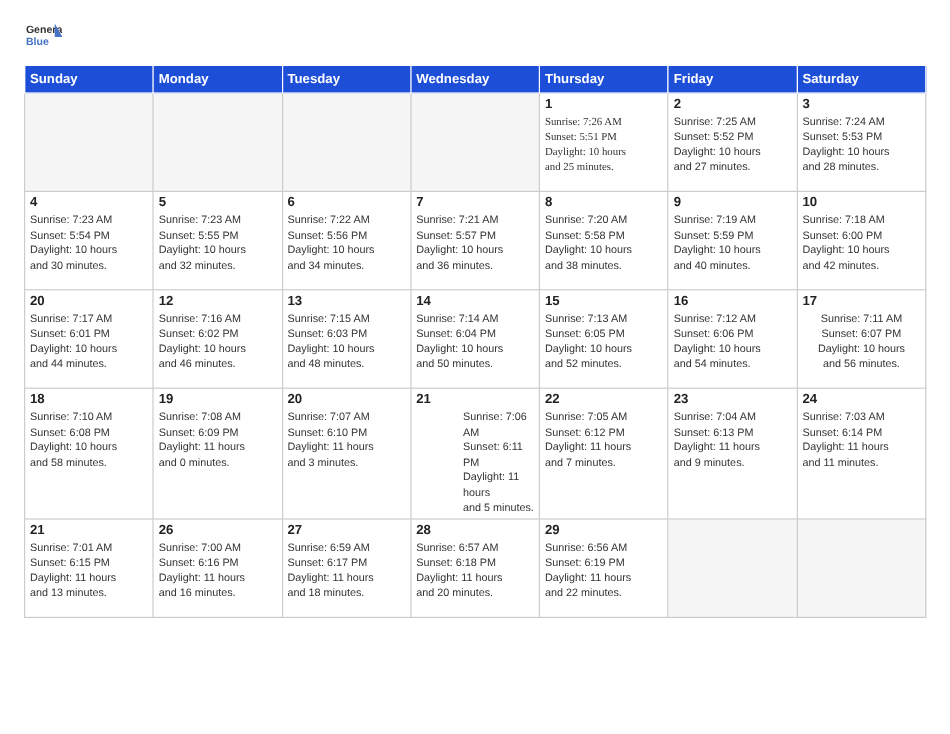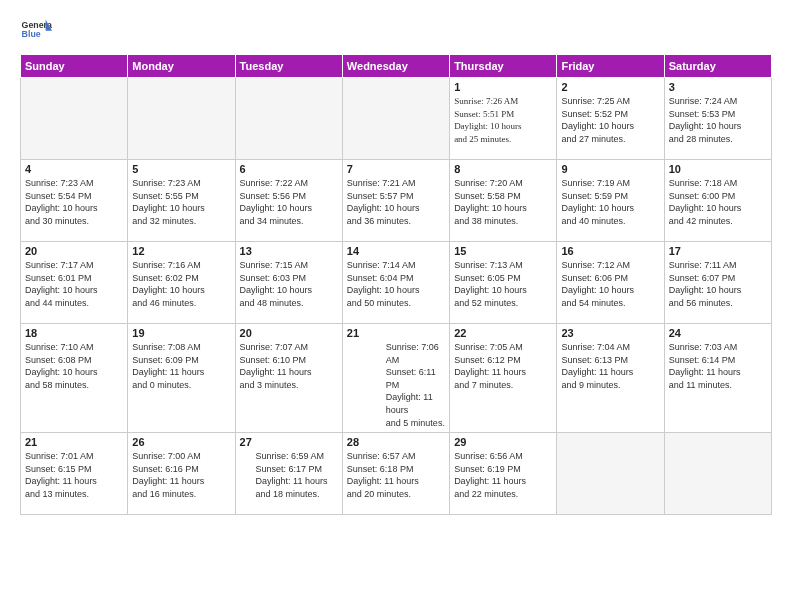--- a/index.html
+++ b/index.html
@@ -41,21 +41,21 @@
     .location {
       font-size: 13px;
       color: #444;
     }
     table {
       width: 100%;
       border-collapse: collapse;
       table-layout: fixed;
     }
     th {
-      background-color: #a21caf;
+      background-color: #1d4ed8;
       color: #fff;
       font-size: 11px;
       font-weight: bold;
       padding: 5px 4px;
       text-align: left;
       border: 1px solid #fff;
     }
     td {
       border: 1px solid #ccc;
       vertical-align: top;
@@ -226,21 +226,21 @@
           </td>
           <td>
             <div class="day-num">16</div>
             <div class="day-info" style="white-space: pre-line;">Sunrise: 7:12 AM
 Sunset: 6:06 PM
 Daylight: 10 hours
 and 54 minutes.</div>
           </td>
           <td>
             <div class="day-num">17</div>
-            <div class="day-info" style="white-space: pre-line;">Sunrise: 7:11 AM
+            <div class="day-info" style="white-space: pre-line; text-align: center;">Sunrise: 7:11 AM
 Sunset: 6:07 PM
 Daylight: 10 hours
 and 56 minutes.</div>
           </td>
         </tr>
         <tr>
           <td>
             <div class="day-num">18</div>
             <div class="day-info" style="white-space: pre-line;">Sunrise: 7:10 AM
 Sunset: 6:08 PM
@@ -300,21 +300,21 @@
           </td>
           <td>
             <div class="day-num">26</div>
             <div class="day-info" style="white-space: pre-line;">Sunrise: 7:00 AM
 Sunset: 6:16 PM
 Daylight: 11 hours
 and 16 minutes.</div>
           </td>
           <td>
             <div class="day-num">27</div>
-            <div class="day-info" style="white-space: pre-line; margin-left: 16px;">Sunrise: 6:59 AM
+            <div class="day-info" style="white-space: pre-line;">Sunrise: 6:59 AM
 Sunset: 6:17 PM
 Daylight: 11 hours
 and 18 minutes.</div>
           </td>
           <td>
             <div class="day-num">28</div>
             <div class="day-info" style="white-space: pre-line;">Sunrise: 6:57 AM
 Sunset: 6:18 PM
 Daylight: 11 hours
 and 20 minutes.</div>

